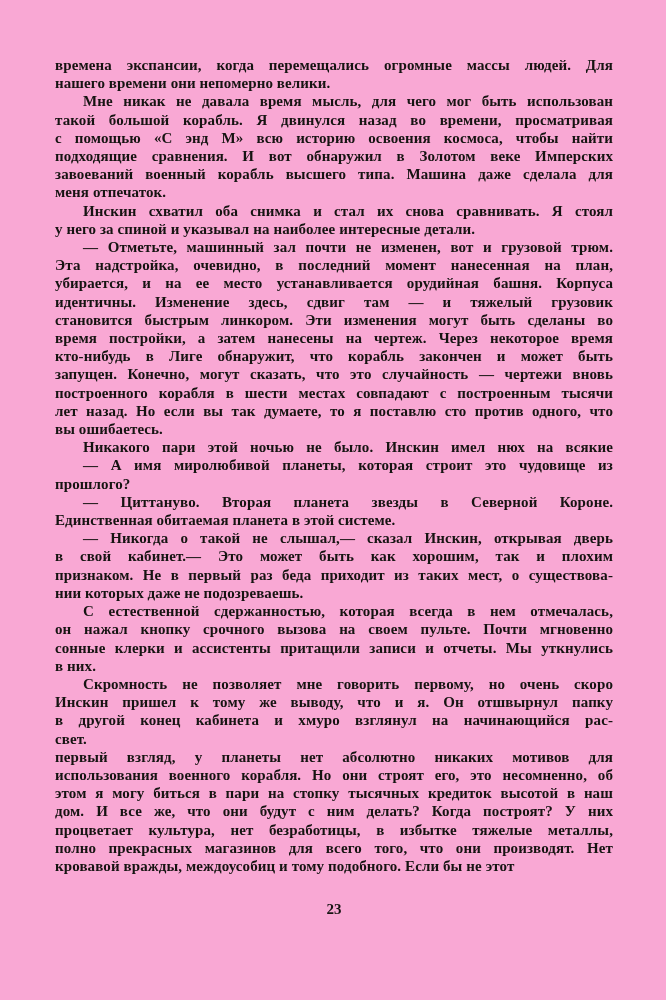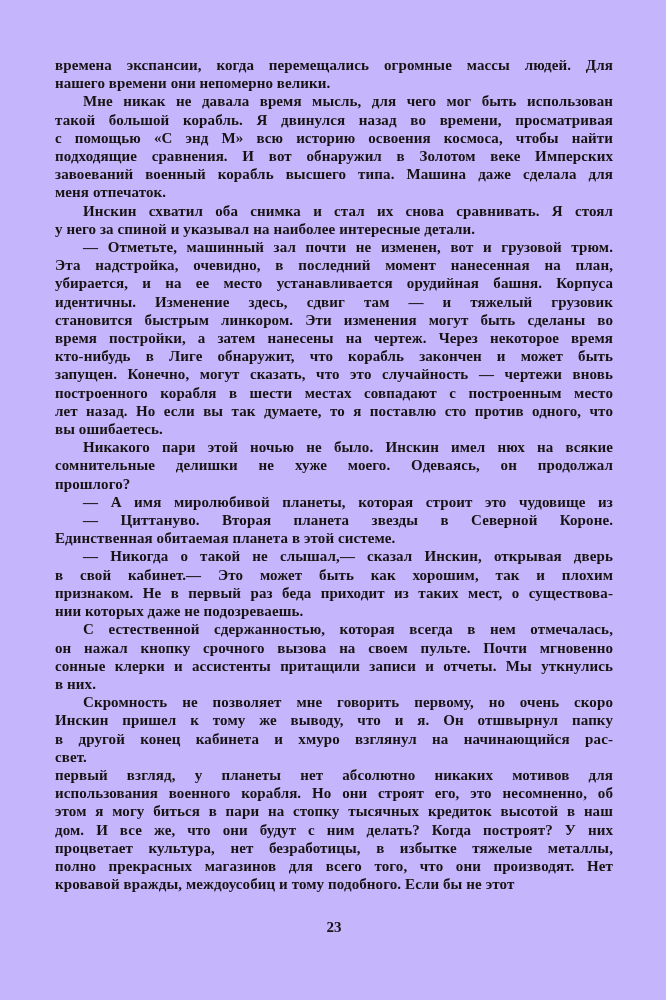--- a/index.html
+++ b/index.html
@@ -4,21 +4,21 @@
 <style>
   html, body {
     margin: 0;
     padding: 0;
     background: #ffffff;
   }
   .scan-page {
     position: relative;
     width: 666px;
     height: 1000px;
-    background: #c4b5fd;
+    background: #f9a8d4;
     box-sizing: border-box;
     padding: 56px 53px 0 55px;
     overflow: hidden;
     font-family: "Liberation Serif", "DejaVu Serif", serif;
     color: #161412;
   }
   .text-column {
     width: 558px;
     font-size: 15px;
     font-weight: bold;
@@ -72,31 +72,30 @@
       </div>
       <div class="paragraph">
         <div class="line indent">— Отметьте, машинный зал почти не изменен, вот и грузовой трюм.</div>
         <div class="line">Эта надстройка, очевидно, в последний момент нанесенная на план,</div>
         <div class="line">убирается, и на ее место устанавливается орудийная башня. Корпуса</div>
         <div class="line">идентичны. Изменение здесь, сдвиг там — и тяжелый грузовик</div>
         <div class="line">становится быстрым линкором. Эти изменения могут быть сделаны во</div>
         <div class="line">время постройки, а затем нанесены на чертеж. Через некоторое время</div>
         <div class="line">кто-нибудь в Лиге обнаружит, что корабль закончен и может быть</div>
         <div class="line">запущен. Конечно, могут сказать, что это случайность — чертежи вновь</div>
-        <div class="line">построенного корабля в шести местах совпадают с построенным место</div>
+        <div class="line">построенного корабля в шести местах совпадают с построенным тысячи</div>
         <div class="line">лет назад. Но если вы так думаете, то я поставлю сто против одного, что</div>
         <div class="line last">вы ошибаетесь.</div>
       </div>
       <div class="paragraph">
         <div class="line indent">Никакого пари этой ночью не было. Инскин имел нюх на всякие</div>
-        <div class="line">сомнительные делишки не хуже моего. Одеваясь, он продолжал</div>
       </div>
       <div class="paragraph">
+        <div class="line indent">— А имя миролюбивой планеты, которая строит это чудовище из</div>
         <div class="line last">прошлого?</div>
-        <div class="line indent">— А имя миролюбивой планеты, которая строит это чудовище из</div>
       </div>
       <div class="paragraph">
         <div class="line indent">— Циттануво. Вторая планета звезды в Северной Короне.</div>
         <div class="line last">Единственная обитаемая планета в этой системе.</div>
       </div>
       <div class="paragraph">
         <div class="line indent">— Никогда о такой не слышал,— сказал Инскин, открывая дверь</div>
         <div class="line">в свой кабинет.— Это может быть как хорошим, так и плохим</div>
         <div class="line">признаком. Не в первый раз беда приходит из таких мест, о существова-</div>
         <div class="line last">нии которых даже не подозреваешь.</div>

